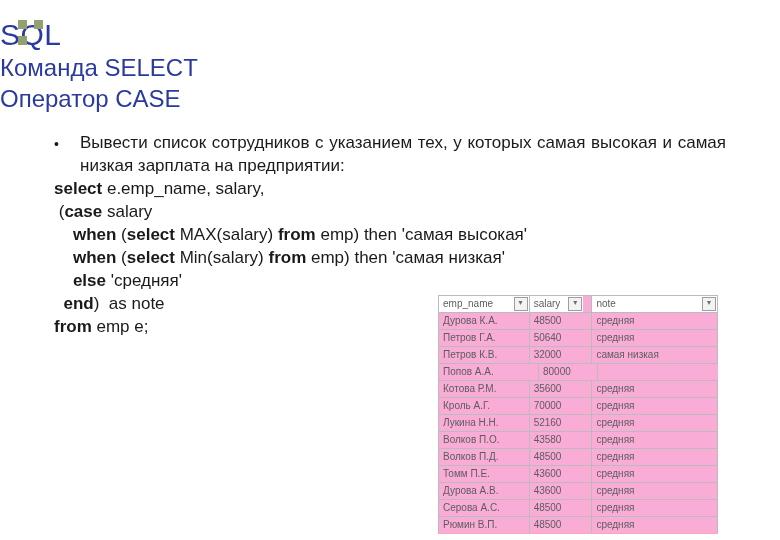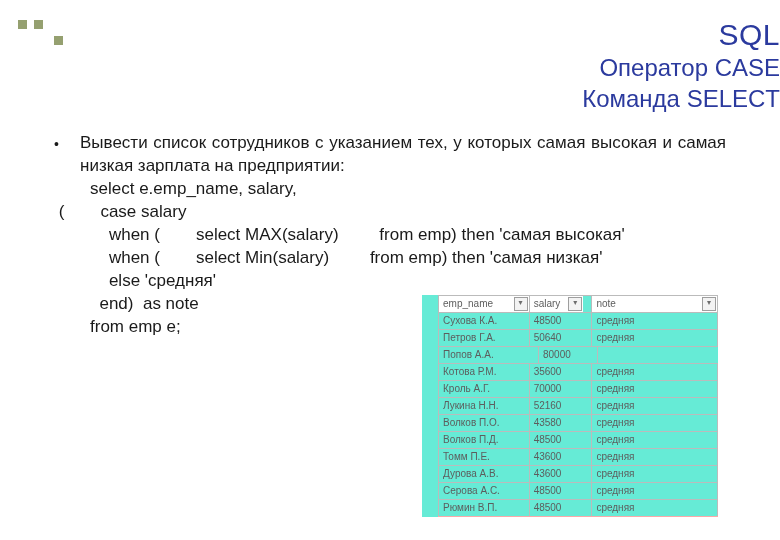--- a/index.html
+++ b/index.html
@@ -12,21 +12,21 @@
     color: #1a1a1a;
     overflow: hidden;
   }
   .slide {
     position: relative;
     width: 100%;
     height: 100%;
     box-sizing: border-box;
   }
   .title-block {
-    text-align: right;
+    text-align: left;
     padding-top: 18px;
   }
   .title {
     font-size: 30px;
     color: #2b3a9e;
     font-weight: 400;
     letter-spacing: 0.5px;
   }
   .subtitle {
     font-size: 24px;
@@ -59,33 +59,32 @@
     font-size: 14px;
     padding-top: 3px;
   }
   .code-block {
     font-family: "Tahoma", "Verdana", sans-serif;
     font-size: 17px;
     line-height: 1.35;
     white-space: pre;
     text-align: left;
   }
-  .b { font-weight: normal; margin-left: 36px; }
+  .b { font-weight: bold; }
 
   .result-table {
     position: absolute;
     right: 62px;
     top: 295px;
     width: 280px;
-    background: #5eead4;
+    background: #f9a8d4;
     font-size: 10px;
     color: #555;
     filter: blur(0.3px);
     opacity: 0.95;
-    padding-left: 16px;
   }
   .rt-head, .rt-row {
     display: flex;
     border-top: 1px solid #b8b8b8;
   }
   .rt-row:last-child { border-bottom: 1px solid #fca5a5; }
   .rt-cell {
     border-left: 1px solid #b8b8b8;
     padding: 1px 4px;
     box-sizing: border-box;
@@ -120,22 +119,22 @@
 <body>
 
 <div class="slide">
 
   <div class="corner-dot a"></div>
   <div class="corner-dot b"></div>
   <div class="corner-dot c"></div>
 
   <div class="title-block">
     <div class="title">SQL</div>
+    <div class="subtitle">Команда SELECT</div>
     <div class="subtitle">Оператор CASE</div>
-    <div class="subtitle">Команда SELECT</div>
   </div>
 
   <div class="body">
     <div class="bullet-row">
       <div class="bullet-mark">•</div>
       <div>Вывести список сотрудников с указанием тех, у которых самая высокая и самая низкая зарплата на предприятии:</div>
     </div>
 
     <div class="code-block"><span class="b">select</span><span> e.emp_name, salary,</span>
 <span> (</span><span class="b">case</span><span> salary</span>
@@ -147,30 +146,35 @@
   </div>
 
   <div class="result-table">
     <div class="rt-head">
       <div class="rt-cell c-name"><span>emp_name</span><span class="dd">▾</span></div>
       <div class="rt-cell c-sal"><span>salary</span><span class="dd">▾</span></div>
       <div class="rt-cell c-note"><span>note</span><span class="dd">▾</span></div>
     </div>
     <div id="table-rows">
         <div class="rt-row">
-          <div class="rt-cell c-name">Сухова К.А.</div>
+          <div class="rt-cell c-name">Дурова К.А.</div>
           <div class="rt-cell c-sal">48500</div>
           <div class="rt-cell c-note">средняя</div>
         </div>
         <div class="rt-row">
           <div class="rt-cell c-name">Петров Г.А.</div>
           <div class="rt-cell c-sal">50640</div>
           <div class="rt-cell c-note">средняя</div>
         </div>
         <div class="rt-row">
+          <div class="rt-cell c-name">Петров К.В.</div>
+          <div class="rt-cell c-sal">32000</div>
+          <div class="rt-cell c-note">самая низкая</div>
+        </div>
+        <div class="rt-row">
           <div class="rt-cell c-name">Попов А.А.</div>
           <div class="rt-cell c-sal">80000</div>
         </div>
         <div class="rt-row">
           <div class="rt-cell c-name">Котова Р.М.</div>
           <div class="rt-cell c-sal">35600</div>
           <div class="rt-cell c-note">средняя</div>
         </div>
         <div class="rt-row">
           <div class="rt-cell c-name">Кроль А.Г.</div>

